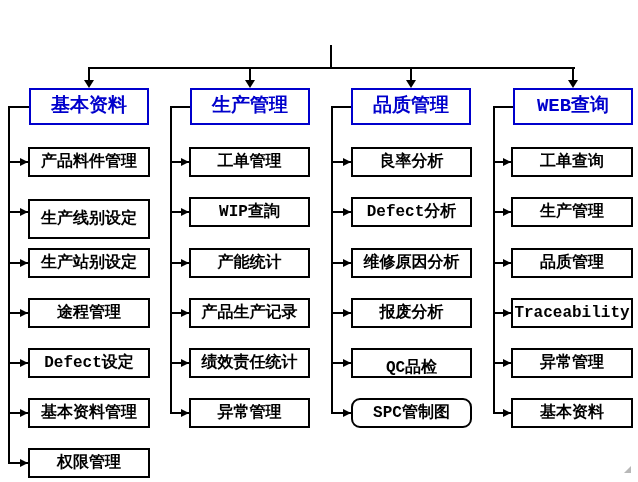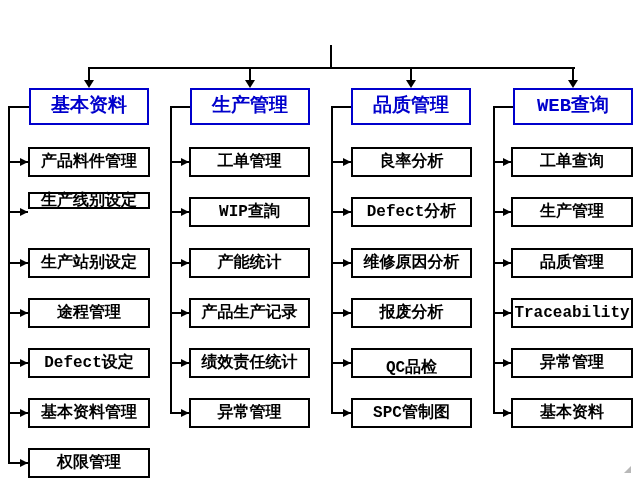--- a/index.html
+++ b/index.html
@@ -57,21 +57,21 @@
       <div class="line" style="left: 8px; top: 412px; width: 20px; height: 2px;"></div>
       <div class="arrow-right" style="left: 20px; top: 409px;"></div>
       <div class="line" style="left: 8px; top: 462px; width: 20px; height: 2px;"></div>
       <div class="arrow-right" style="left: 20px; top: 459px;"></div>
       <div class="box header-box" style="left: 29px; top: 88px; width: 120px; height: 37px;">
         <span>基本资料</span>
       </div>
       <div class="box item-box" style="left: 28px; top: 147px; width: 122px; height: 30px;">
         <span>产品料件管理</span>
       </div>
-      <div class="box item-box" style="left: 28px; top: 192px; width: 122px; height: 17px;">
+      <div class="box item-box" style="left: 28px; top: 199px; width: 122px; height: 40px;">
         <span>生产线别设定</span>
       </div>
       <div class="box item-box" style="left: 28px; top: 248px; width: 122px; height: 30px;">
         <span>生产站别设定</span>
       </div>
       <div class="box item-box" style="left: 28px; top: 298px; width: 122px; height: 30px;">
         <span>途程管理</span>
       </div>
       <div class="box item-box" style="left: 28px; top: 348px; width: 122px; height: 30px;">
         <span>Defect设定</span>
@@ -146,21 +146,21 @@
       </div>
       <div class="box item-box" style="left: 351px; top: 248px; width: 121px; height: 30px;">
         <span>维修原因分析</span>
       </div>
       <div class="box item-box" style="left: 351px; top: 298px; width: 121px; height: 30px;">
         <span>报废分析</span>
       </div>
       <div class="box item-box" style="left: 351px; top: 348px; width: 121px; height: 30px; align-items: flex-end;">
         <span>QC品检</span>
       </div>
-      <div class="box item-box" style="left: 351px; top: 398px; width: 121px; height: 30px;">
+      <div class="box item-box" style="left: 351px; top: 398px; width: 121px; height: 30px; border-radius: 9px;">
         <span>SPC管制图</span>
       </div>
       <div class="line" style="left: 572px; top: 67px; width: 2px; height: 14px;"></div>
       <div class="arrow-down" style="left: 568px; top: 80px;"></div>
       <div class="line" style="left: 493px; top: 106px; width: 20px; height: 2px;"></div>
       <div class="line" style="left: 493px; top: 106px; width: 2px; height: 308px;"></div>
       <div class="line" style="left: 493px; top: 161px; width: 18px; height: 2px;"></div>
       <div class="arrow-right" style="left: 503px; top: 158px;"></div>
       <div class="line" style="left: 493px; top: 211px; width: 18px; height: 2px;"></div>
       <div class="arrow-right" style="left: 503px; top: 208px;"></div>

